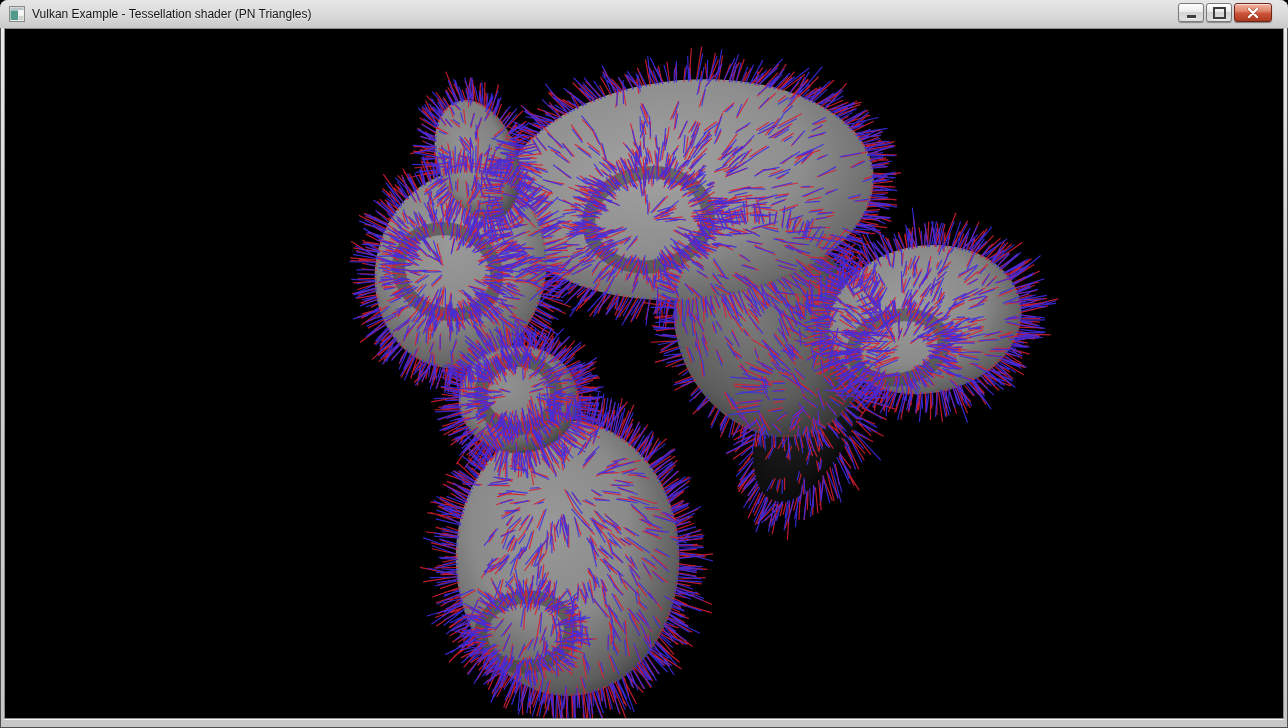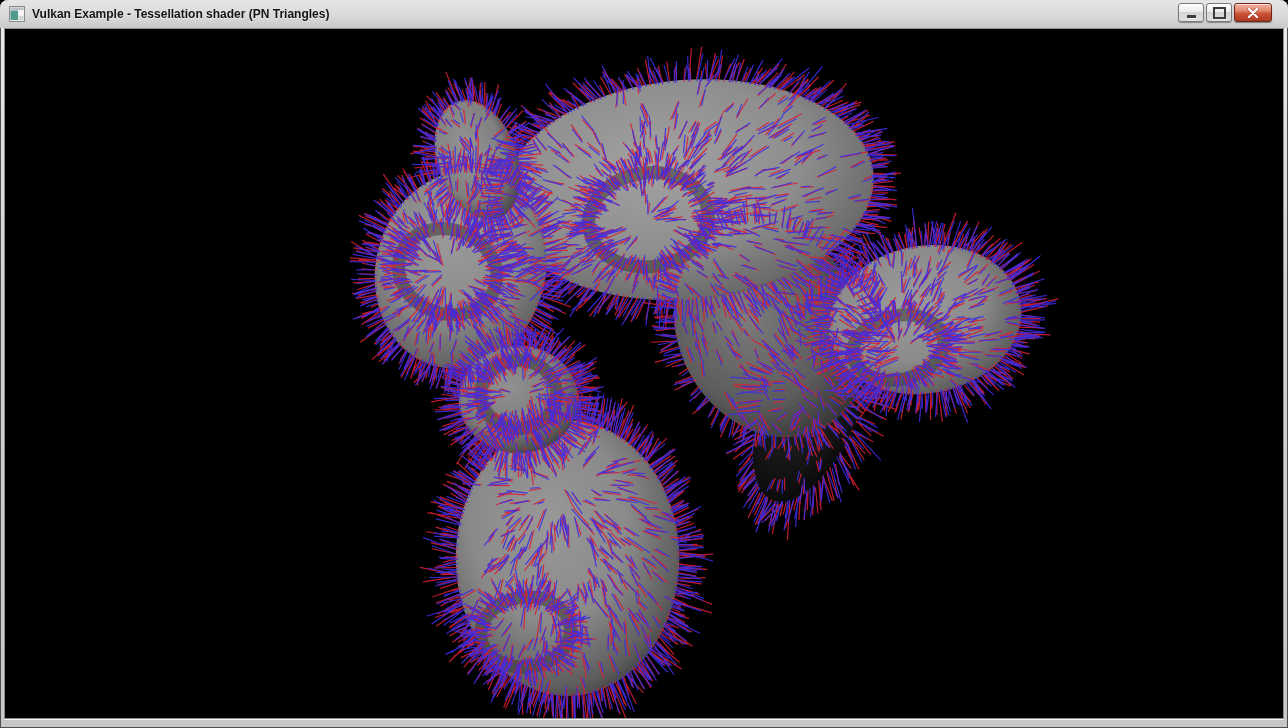--- a/index.html
+++ b/index.html
@@ -3,21 +3,21 @@
 <meta charset="utf-8">
 <style>
   html,body{margin:0;padding:0;background:#000;}
   body{width:1288px;height:728px;overflow:hidden;position:relative;
        font-family:"Liberation Sans", sans-serif;}
   .window{position:absolute;inset:0;border-radius:8px 8px 0 0;
     background:linear-gradient(#ececec,#d2d2d2 40%,#c7c7c7);
     box-shadow:inset 0 0 0 1px rgba(72,72,72,.95), inset 0 2px 0 rgba(255,255,255,.55);}
   .titlebar{position:relative;height:28px;display:flex;align-items:center;
     padding-left:9px;border-radius:8px 8px 0 0;
-    background:linear-gradient(#e6e6e6,#dadada 55%,#c9c9c9);font-weight:bold;}
+    background:linear-gradient(#e6e6e6,#dadada 55%,#c9c9c9);}
   .app-icon{width:16px;height:16px;display:inline-block;flex:0 0 auto;}
   .title-text{margin-left:7px;font-size:12px;color:#141414;white-space:nowrap;
     text-shadow:0 1px 0 rgba(255,255,255,.5);}
   .controls{position:absolute;top:3px;right:16px;display:flex;gap:2px;}
   .wbtn{height:19px;border:1px solid #7a7a7a;border-radius:3px;padding:0;margin:0;
     display:flex;align-items:center;justify-content:center;cursor:default;
     background:linear-gradient(#ffffff,#ececec 45%,#d4d4d4 50%,#e0e0e0);
     box-shadow:inset 0 1px 0 #fff, 0 1px 1px rgba(0,0,0,.35);}
   .wbtn.min,.wbtn.max{width:26px;}
   .wbtn.close{width:38px;border-color:#6e2417;

